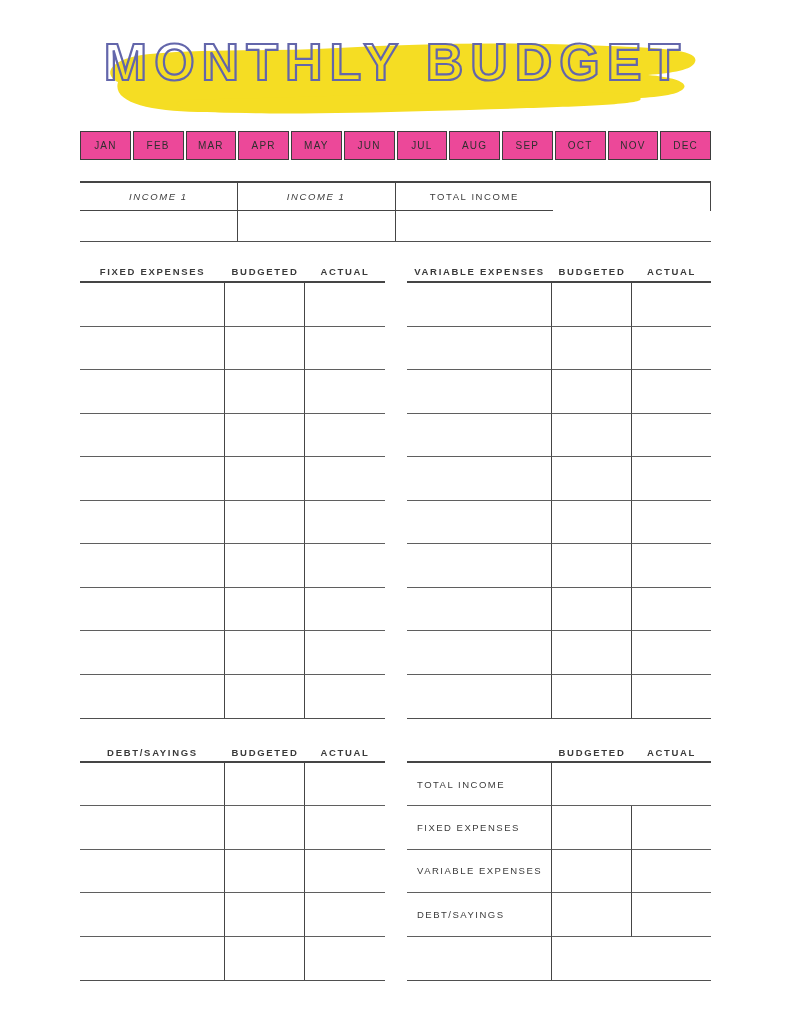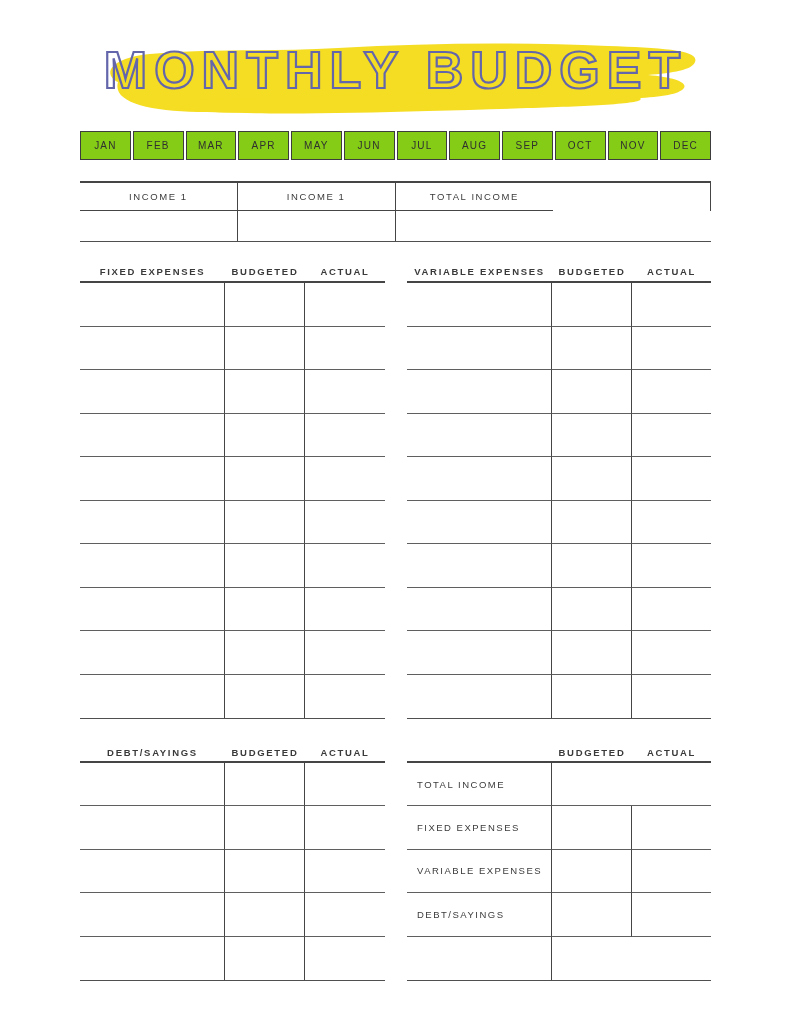--- a/index.html
+++ b/index.html
@@ -7,44 +7,44 @@
   .sheet {
     position:relative; width:791px; height:1024px; margin:0 auto;
     background:#ffffff; overflow:hidden;
     font-family:"Liberation Sans", sans-serif; color:#3a3a3a;
   }
 
   
   .title-wrap { position:absolute; top:36px; left:0; width:791px; height:84px; text-align:center; }
   .brush-svg { position:absolute; left:88px; top:4px; width:618px; height:76px; }
   .page-title {
-    position:relative; display:inline-block; margin-top:8px;
+    position:relative; display:inline-block; 
     font-size:52px; font-weight:bold; letter-spacing:7px; line-height:1.0;
     color:transparent; -webkit-text-stroke:2.2px var(--outline, #6366AB);
     white-space:nowrap;
   }
 
   
   .months { position:absolute; top:131px; left:80px; width:631px; height:29px; display:flex; gap:2px; }
   .month-cell {
-    flex:1; border:1.5px solid #3d3d3d; background:#84cc16;
+    flex:1; border:1.5px solid #3d3d3d; background:#ec4899;
     display:flex; align-items:center; justify-content:center;
     font-size:10px; letter-spacing:1.2px; color:#2f2f2f;
   }
 
   
   .income {
     position:absolute; top:181px; left:80px; width:631px;
     display:grid; grid-template-columns:repeat(4,1fr); grid-template-rows:28px 30px;
     border-top:2px solid #454545; border-bottom:1.6px solid #4f4f4f;
   }
   .inc-cell { display:flex; align-items:center; justify-content:center;
     font-size:9.5px; letter-spacing:1.6px; color:#3b3b3b; }
   .inc-cell.hdr { border-bottom:1.7px solid #454545; }
-  .inc-cell.rdiv { border-right:1.6px solid #454545; }
+  .inc-cell.rdiv { border-right:1.6px solid #454545;font-style:italic; }
 
   
   .sec-labels { position:absolute; display:grid; height:16px; }
   .sec-labels.left-cols  { grid-template-columns:145px 80px 80px; }
   .sec-labels.right-cols { grid-template-columns:145px 80px 79px; }
   .sec-label { display:flex; align-items:center; justify-content:center;
     font-size:9.5px; font-weight:bold; letter-spacing:1.7px; color:#3a3a3a; white-space:nowrap; }
 
   
   .etable { position:absolute; display:grid;

